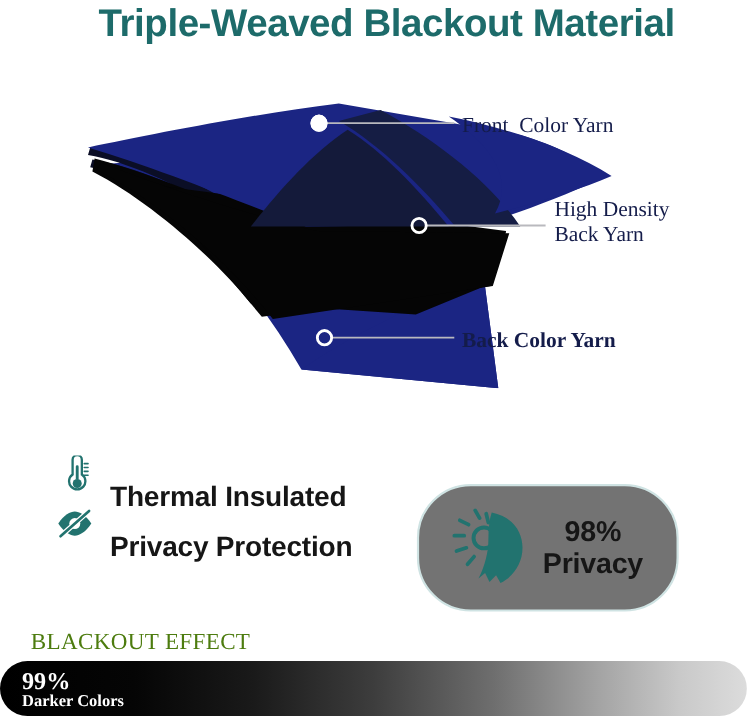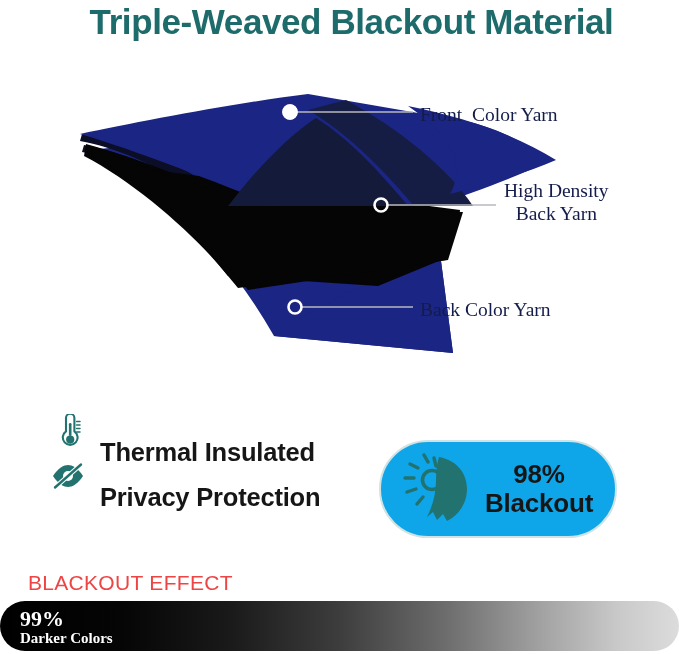--- a/index.html
+++ b/index.html
@@ -42,25 +42,24 @@
   }
   #diagram svg { display: block; }
 
   .callout-text {
     position: absolute;
     font-family: "Liberation Serif", serif;
     font-size: 19.5px;
     color: #141c4a;
     line-height: 1.18;
     white-space: pre;
-    text-align: center;
   }
   #label-front { left: 420px; top: 103px; }
   #label-high  { left: 504px; top: 179px; }
-  #label-back  { left: 420px; top: 298px; }
+  #label-back  { left: 420px; top: 298px; font-weight: bold; }
 
   
   #features {
     position: absolute;
     left: 48px;
     top: 408px;
     width: 330px;
   }
   .feature-row {
     display: flex;
@@ -85,24 +84,24 @@
     letter-spacing: -0.2px;
     margin-top: 44px;
   }
 
   
   #badge {
     position: absolute;
     left: 379px;
     top: 440px;
     width: 238px;
-    height: 98px;
+    height: 116px;
     border: 2px solid #cfe3e3;
     border-radius: 49px;
-    background: #0ea5e9;
+    background: #737373;
     display: flex;
     align-items: center;
     justify-content: center;
     box-sizing: border-box;
   }
   #badge-icon { width: 74px; height: 72px; flex: none; margin-right: 8px; }
   #badge-text {
     font-family: "Liberation Sans", sans-serif;
     font-weight: bold;
     font-size: 26px;
@@ -110,23 +109,23 @@
     line-height: 1.12;
     text-align: center;
     letter-spacing: -0.2px;
   }
 
   
   #effect-heading {
     position: absolute;
     left: 28px;
     top: 571px;
-    font-family: Liberation Sans, sans-serif;
+    font-family: Liberation Serif, serif;
     font-size: 21px;
-    color: #ef4444;
+    color: #4d7c0f;
     letter-spacing: 0.3px;
     white-space: nowrap;
   }
   #gradient-bar {
     position: absolute;
     left: 0px;
     top: 601px;
     width: 679px;
     height: 50px;
     border-radius: 25px;
@@ -254,21 +253,21 @@
         <line x1="31" y1="5" x2="33" y2="13"></line>
       </g>
       <circle cx="29" cy="27" r="9.5" fill="none" stroke="#22736f" stroke-width="3.6"></circle>
       <path d="M36 4 C56 8 64 22 64 36 C64 50 56 62 44 68
                L 40 61 L 34 67 L 30 59 L 24 64
                C 30 52 33 40 33 28 C 33 18 34 10 36 4 Z" fill="#22736f"></path>
     </svg>
   </span>
   <span id="badge-text">
     <span>98%</span><br>
-    <span>Blackout</span>
+    <span>Privacy</span>
   </span>
 </div>
 
 <div id="effect-heading">BLACKOUT EFFECT</div>
 
 <div id="gradient-bar">
   <div class="bar-block" id="bar-left">
     <div class="bar-pct">99%</div>
     <div class="bar-sub">Darker Colors</div>
   </div>

